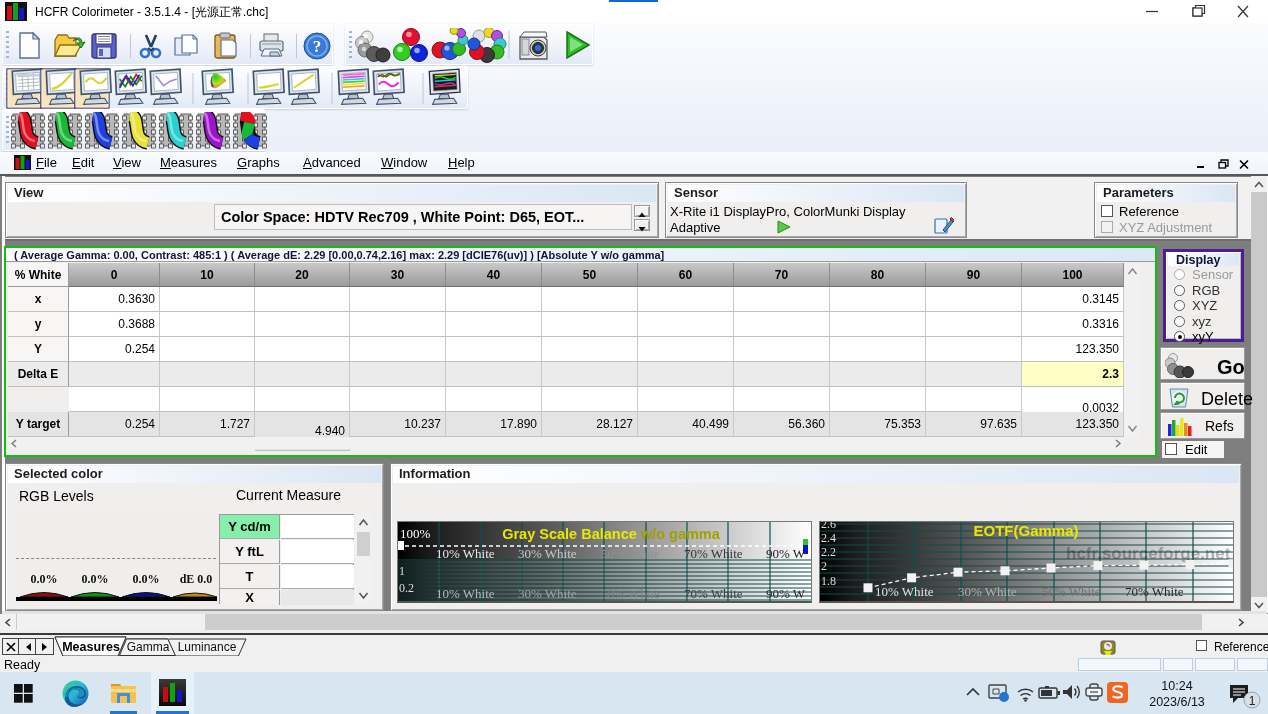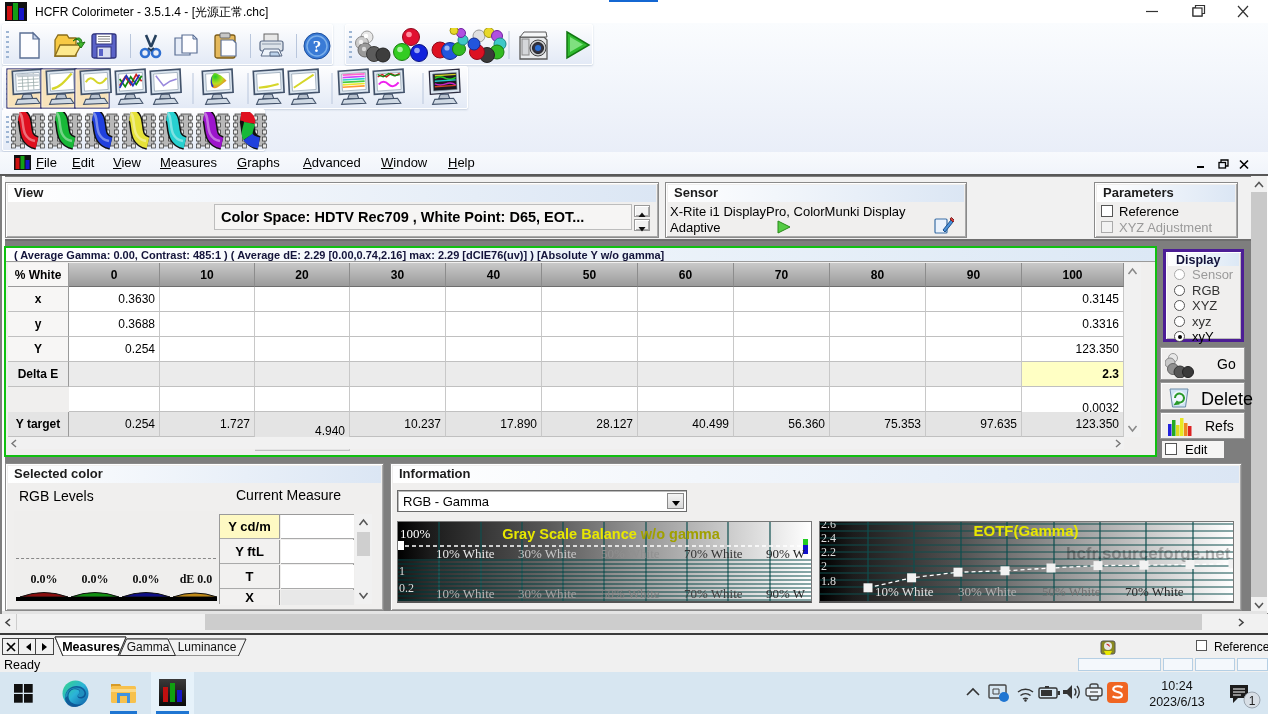--- a/index.html
+++ b/index.html
@@ -688,21 +688,21 @@
       <div class="abs" style="left:26px;top:77.0px;font-size:13px;color:#000000;">xyY</div>
     </div>
 <div class="abs" style="left:1160px;top:347px;width:85px;height:33px;background:#f0efee;border:1px solid #999;box-shadow:inset 1px 1px 0 #fff;">
  <svg class="abs" style="left:4px;top:3px" width="30" height="27">
    <circle cx="8" cy="7" r="4.5" fill="#e8e8e8" stroke="#999"></circle>
         <circle cx="5" cy="12" r="5" fill="#c8c8c8" stroke="#888"></circle>
    <circle cx="8" cy="18" r="5.5" fill="#909090" stroke="#666"></circle>
         <circle cx="15" cy="21" r="6" fill="#555" stroke="#333"></circle>
         <circle cx="23" cy="21" r="5.5" fill="#3a3a3a" stroke="#222"></circle>
  </svg>
- <div class="abs" style="left:56px;top:8px;font-size:14px;font-weight:normal;">Go</div>
+ <div class="abs" style="left:56px;top:8px;font-size:20px;font-weight:bold;">Go</div>
 </div>
 <div class="abs" style="left:1160px;top:382px;width:85px;height:28px;background:#f0efee;border:1px solid #999;box-shadow:inset 1px 1px 0 #fff;">
  <svg class="abs" style="left:6px;top:2px" width="24" height="24">
    <path d="M3 4 h18 l-2.5 18 h-13 z" fill="#cfe4f4" stroke="#6a8aa8"></path>
    <circle cx="12" cy="13" r="7" fill="#eef6fc"></circle>
    <path d="M8 13 a4.5 4.5 0 1 1 2 3.8 l-1.5 2.2 4-0.4" fill="none" stroke="#2a9a2a" stroke-width="2"></path>
  </svg>
  <div class="abs" style="left:40px;top:6px;font-size:18px;">Delete</div>
 </div>
 <div class="abs" style="left:1160px;top:412px;width:85px;height:27px;background:#f0efee;border:1px solid #999;box-shadow:inset 1px 1px 0 #fff;">
@@ -735,47 +735,41 @@
             <text x="182" y="12">dE 0.0</text>
       </g>
       <path d="M6 26 q 24 -9 48 0 z" fill="#8b0f0f" stroke="#111"></path>
       <path d="M57 26 q 24 -9 48 0 z" fill="#129012" stroke="#111"></path>
       <path d="M108 26 q 24 -9 48 0 z" fill="#101088" stroke="#111"></path>
       <path d="M159 26 q 22 -8 44 0 z" fill="#c08a18" stroke="#111"></path>
       <rect x="2" y="26" width="201" height="4" fill="#000"></rect>
     </svg>
   </div>
   <div class="abs" style="left:213px;top:50px;width:135px;height:90px;border:1px solid #9a9a9a;border-bottom:none;">
-    <div class="cell" style="left:0;top:0;width:60px;height:24px;background:#fef9c3;font-weight:bold;font-size:13px;justify-content:center;border-right:1px solid #9a9a9a;border-bottom:1px solid #aaa;">Y cd/m</div>
+    <div class="cell" style="left:0;top:0;width:60px;height:24px;background:#86efac;font-weight:bold;font-size:13px;justify-content:center;border-right:1px solid #9a9a9a;border-bottom:1px solid #aaa;">Y cd/m</div>
     <div class="cell" style="left:61px;top:0;width:73px;height:24px;background:#fff;border-bottom:1px solid #aaa;"></div>
     <div class="cell" style="left:0;top:25px;width:60px;height:24px;background:#f2f1f0;font-weight:bold;font-size:13px;justify-content:center;border-right:1px solid #9a9a9a;border-bottom:1px solid #aaa;">Y ftL</div>
     <div class="cell" style="left:61px;top:25px;width:73px;height:24px;background:#fff;border-bottom:1px solid #aaa;"></div>
     <div class="cell" style="left:0;top:50px;width:60px;height:24px;background:#f2f1f0;font-weight:bold;font-size:13px;justify-content:center;border-right:1px solid #9a9a9a;border-bottom:1px solid #aaa;">T</div>
     <div class="cell" style="left:61px;top:50px;width:73px;height:24px;background:#fff;border-bottom:1px solid #aaa;"></div>
     <div class="cell" style="left:0;top:75px;width:60px;height:15px;background:#f2f1f0;font-weight:bold;font-size:13px;justify-content:center;border-right:1px solid #9a9a9a;align-items:flex-start;">X</div>
     <div class="cell" style="left:61px;top:75px;width:73px;height:15px;background:#e8e8e8;"></div>
   </div>
   <div class="abs" style="left:349px;top:50px;width:17px;height:90px;background:#f1f1f1;">
     <svg class="abs" style="left:3px;top:4px" width="11" height="10">
           <path d="M1.5 7 L5.5 2 L9.5 7" fill="none" stroke="#555" stroke-width="1.5"></path>
         </svg>
     <div class="abs" style="left:2px;top:18px;width:13px;height:24px;background:#cfcfcf;"></div>
     <svg class="abs" style="left:3px;bottom:4px" width="11" height="10">
           <path d="M1.5 3 L5.5 8 L9.5 3" fill="none" stroke="#555" stroke-width="1.5"></path>
         </svg>
   </div>
 </div>
 <div class="gpanel" style="left:390px;top:463px;width:852px;height:148px;">
   <div class="ghead">Information</div>
-  <div class="abs" style="left:6px;top:26px;width:290px;height:22px;background:#fff;border:1px solid #6a6a6a;box-shadow:inset 1px 1px 0 #b9b9b9;">
-    <div class="abs" style="left:5px;top:3px;font-size:13px;">RGB - Gamma</div>
-    <div class="abs" style="right:2px;top:2px;bottom:2px;width:17px;background:linear-gradient(#f4f4f4,#d9d9d9);border:1px solid #8a8a8a;">
-          <div class="arrow-d" style="position:absolute;left:4px;top:7px;"></div>
-        </div>
-  </div>
   <div class="abs" style="left:6px;top:57px;width:415px;height:82px;border:1px solid #777;border-bottom:2px solid #555;background:linear-gradient(90deg,#000000,#1c1c1c 8%,#555 35%,#999 60%,#d8d8d8 85%,#ffffff);">
         <svg width="413" height="79" style="position:absolute;left:0;top:0">
           <line x1="41" y1="0" x2="41" y2="79" stroke="#0e4f4f" stroke-width="1.2"></line>
           <line x1="83" y1="0" x2="83" y2="79" stroke="#0e4f4f" stroke-width="1.2"></line>
           <line x1="124" y1="0" x2="124" y2="79" stroke="#0e4f4f" stroke-width="1.2"></line>
           <line x1="165" y1="0" x2="165" y2="79" stroke="#0e4f4f" stroke-width="1.2"></line>
           <line x1="206" y1="0" x2="206" y2="79" stroke="#0e4f4f" stroke-width="1.2"></line>
           <line x1="248" y1="0" x2="248" y2="79" stroke="#0e4f4f" stroke-width="1.2"></line>
           <line x1="289" y1="0" x2="289" y2="79" stroke="#0e4f4f" stroke-width="1.2"></line>
           <line x1="330" y1="0" x2="330" y2="79" stroke="#0e4f4f" stroke-width="1.2"></line>

